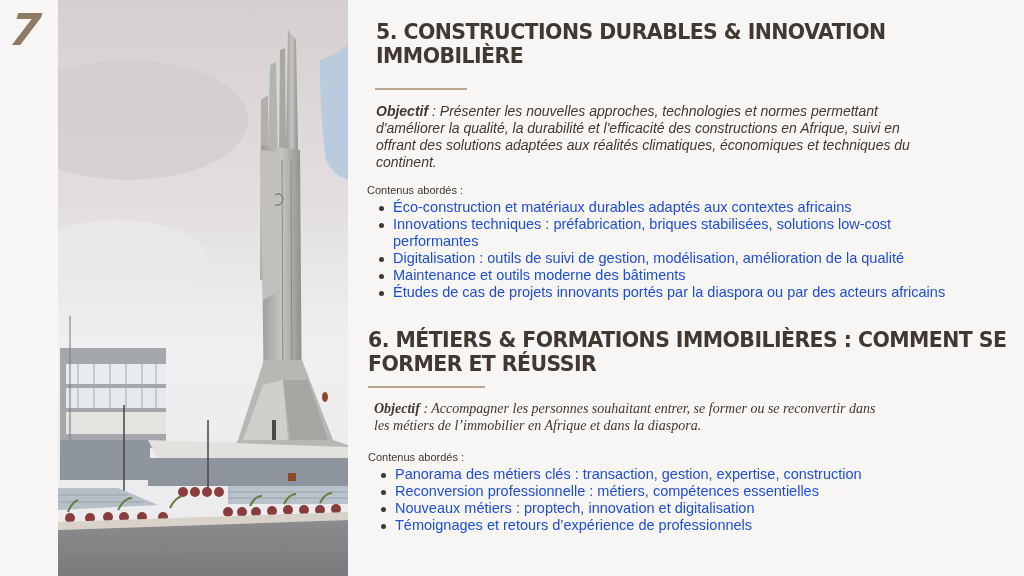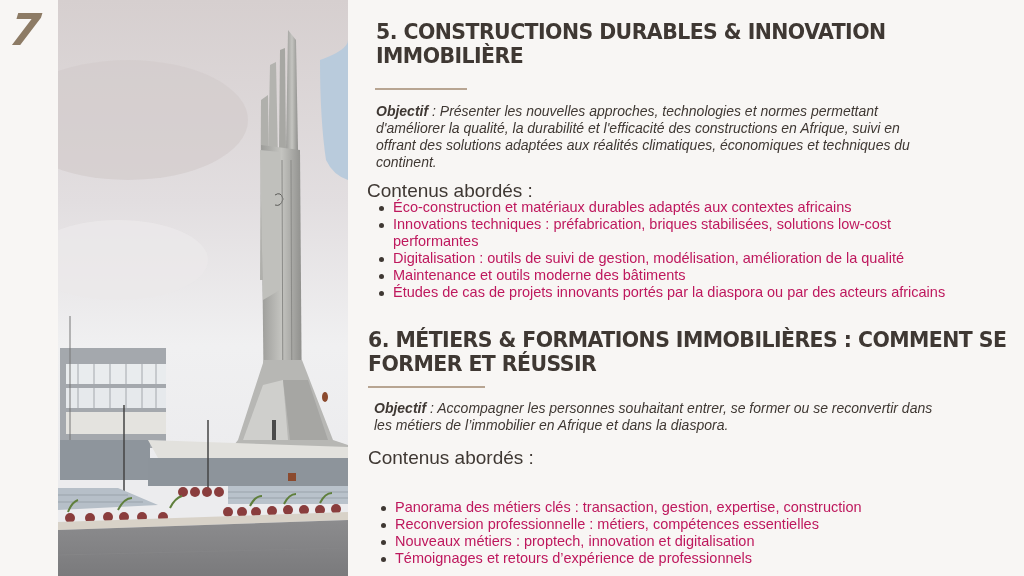--- a/index.html
+++ b/index.html
@@ -24,24 +24,24 @@
     position:absolute; font-family:"DejaVu Sans", sans-serif; font-weight:bold;
     color:#3f3833; line-height:24px; margin:0; letter-spacing:-0.6px;
     transform:scaleX(0.93); transform-origin:left top; white-space:nowrap;
   }
   .rule { position:absolute; height:2px; background:#b8a592; }
   .obj {
     position:absolute; font-family:"Liberation Sans", sans-serif; font-style:italic;
     font-size:14px; line-height:17px; color:#3f3833; margin:0;
   }
   .obj b { font-weight:bold; }
-  .lbl { position:absolute; font-family:"Liberation Sans", sans-serif; font-size:19px; color:#3f3833; line-height:17px; }
+  .lbl { position:absolute; font-family:"Liberation Sans", sans-serif; font-size:11px; color:#3f3833; line-height:17px; }
   ul.items {
     position:absolute; margin:0; padding:0; list-style:none;
-    font-family:"Liberation Sans", sans-serif; font-size:14.5px; line-height:17px; color:#be185d;
+    font-family:"Liberation Sans", sans-serif; font-size:14.5px; line-height:17px; color:#1d4ed8;
   }
   ul.items li { position:relative; padding-left:19px; }
   ul.items li::before {
     content:""; position:absolute; left:5px; top:7px; width:5px; height:5px; border-radius:50%; background:#3f3833;
   }
 </style>
 </head>
 <body>
 
 <div class="page-num">7</div>
@@ -173,23 +173,23 @@
   <li>Digitalisation : outils de suivi de gestion, modélisation, amélioration de la qualité</li>
   <li>Maintenance et outils moderne des bâtiments</li>
   <li>Études de cas de projets innovants portés par la diaspora ou par des acteurs africains</li>
 </ul>
 
 <h2 class="h" style="left:368px; top:328px; font-size:22px;">
   <span>6. MÉTIERS &amp; FORMATIONS IMMOBILIÈRES : COMMENT SE</span><br>
   <span>FORMER ET RÉUSSIR</span>
 </h2>
 <div class="rule" style="left:368px; top:386px; width:117px;"></div>
-<p class="obj" style="left:374px; top:400px; width:640px;">
+<p class="obj" style="left:374px; top:400px; width:640px;font-family:Liberation Serif, serif;">
   <b>Objectif</b><span> : Accompagner les personnes souhaitant entrer, se former ou se reconvertir dans</span><br>
   <span>les métiers de l’immobilier en Afrique et dans la diaspora.</span>
 </p>
 <div class="lbl" style="left:368px; top:449px;">Contenus abordés :</div>
-<ul class="items" style="left:376px; top:466px; width:600px;margin-top:33px;">
+<ul class="items" style="left:376px; top:466px; width:600px;">
   <li>Panorama des métiers clés : transaction, gestion, expertise, construction</li>
   <li>Reconversion professionnelle : métiers, compétences essentielles</li>
   <li>Nouveaux métiers : proptech, innovation et digitalisation</li>
   <li>Témoignages et retours d’expérience de professionnels</li>
 </ul>
 
 </body></html>

